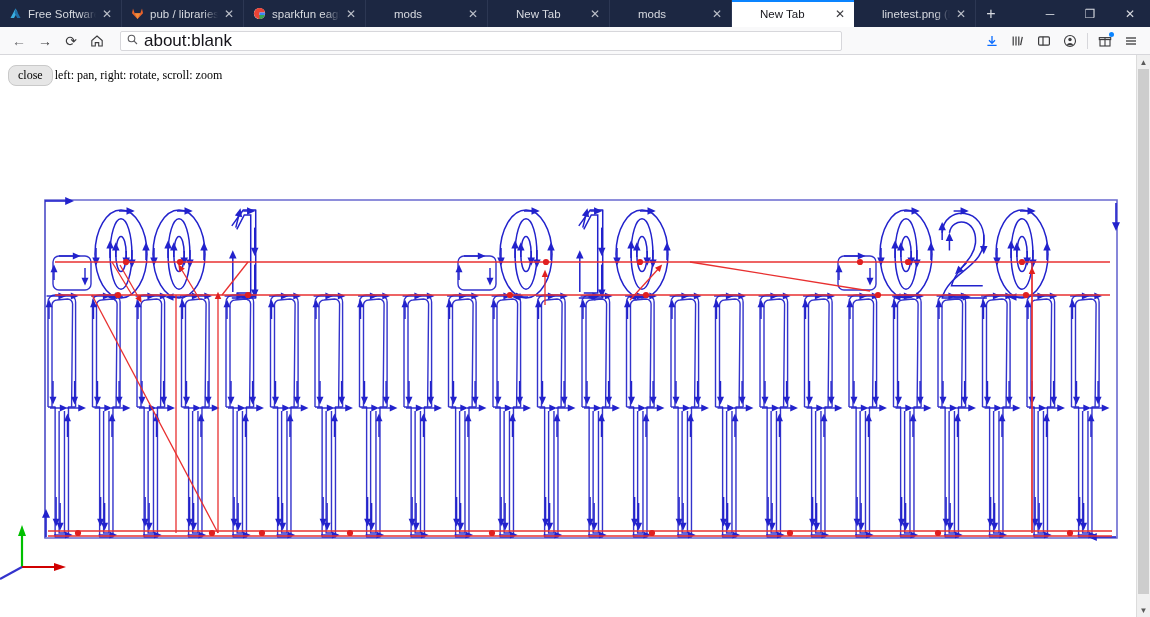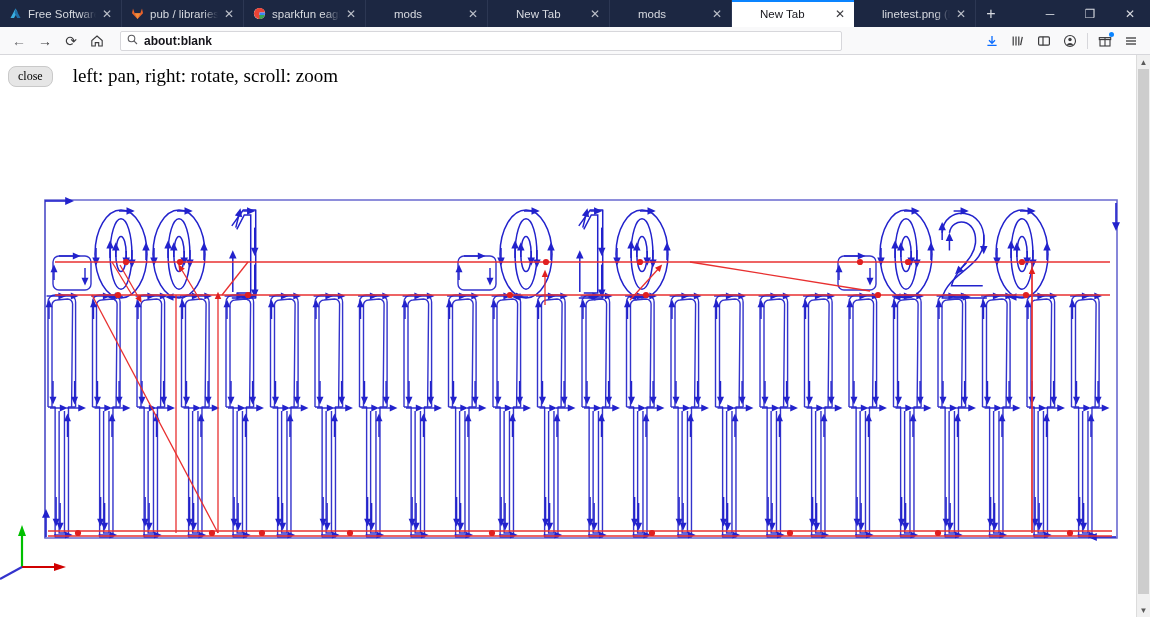--- a/index.html
+++ b/index.html
@@ -73,21 +73,21 @@
     color:#3b3b3d; font-size:14px; flex:0 0 26px;
   }
   .navbtn.back { color:#6b6b6e; }
   #urlbar {
     flex: 1 1 auto; height: 20px; margin: 0 6px 0 10px;
     background:#fff; border:1px solid #d7d7db; border-radius:2px;
     display:flex; align-items:center; padding: 0 6px;
     max-width: 722px;
   }
   #urlbar .mag { font-size: 10px; color:#5b5b5f; margin-right:6px; }
-  #urlbar .txt { font-size: 12px; color:#15141a;font-weight:bold; }
+  #urlbar .txt { font-size: 17px; color:#15141a; }
   #navicons { margin-left:auto; display:flex; align-items:center; }
   #navicons .ni {
     width:26px; height:24px; display:flex; align-items:center; justify-content:center;
     color:#3b3b3d; font-size:13px; position:relative;
   }
   #navicons .ni.dl { color:#0a6cff; }
   #navicons .sep { width:1px; height:16px; background:#d7d7db; margin:0 4px; }
   .badge-dot {
     position:absolute; top:3px; right:4px; width:5px; height:5px;
     border-radius:50%; background:#0a84ff;
@@ -101,21 +101,21 @@
   #toolbar {
     position:absolute; top:10px; left:8px;
     display:flex; align-items:center;
     font-family:"Liberation Serif", serif;
   }
   #close-btn {
     background:#e6e6e6; border:1px solid #c9c9c9;
     font-family:"Liberation Serif", serif; font-size:12px;
     padding: 2px 9px; color:#000; border-radius:8px;
   }
-  #hint { font-size:19px; color:#000; margin-left:20px; }
+  #hint { font-size:12px; color:#000; margin-left:2px; }
 
   #viewer {
     position:absolute; top:0; left:0; right:14px; bottom:0;
   }
   #viewer svg { display:block; width:100%; height:100%; }
 
   
   #vscroll {
     position:absolute; top:0; right:0; width:14px; bottom:0;
     background:#f0f0f0; border-left:1px solid #dcdcdc;

